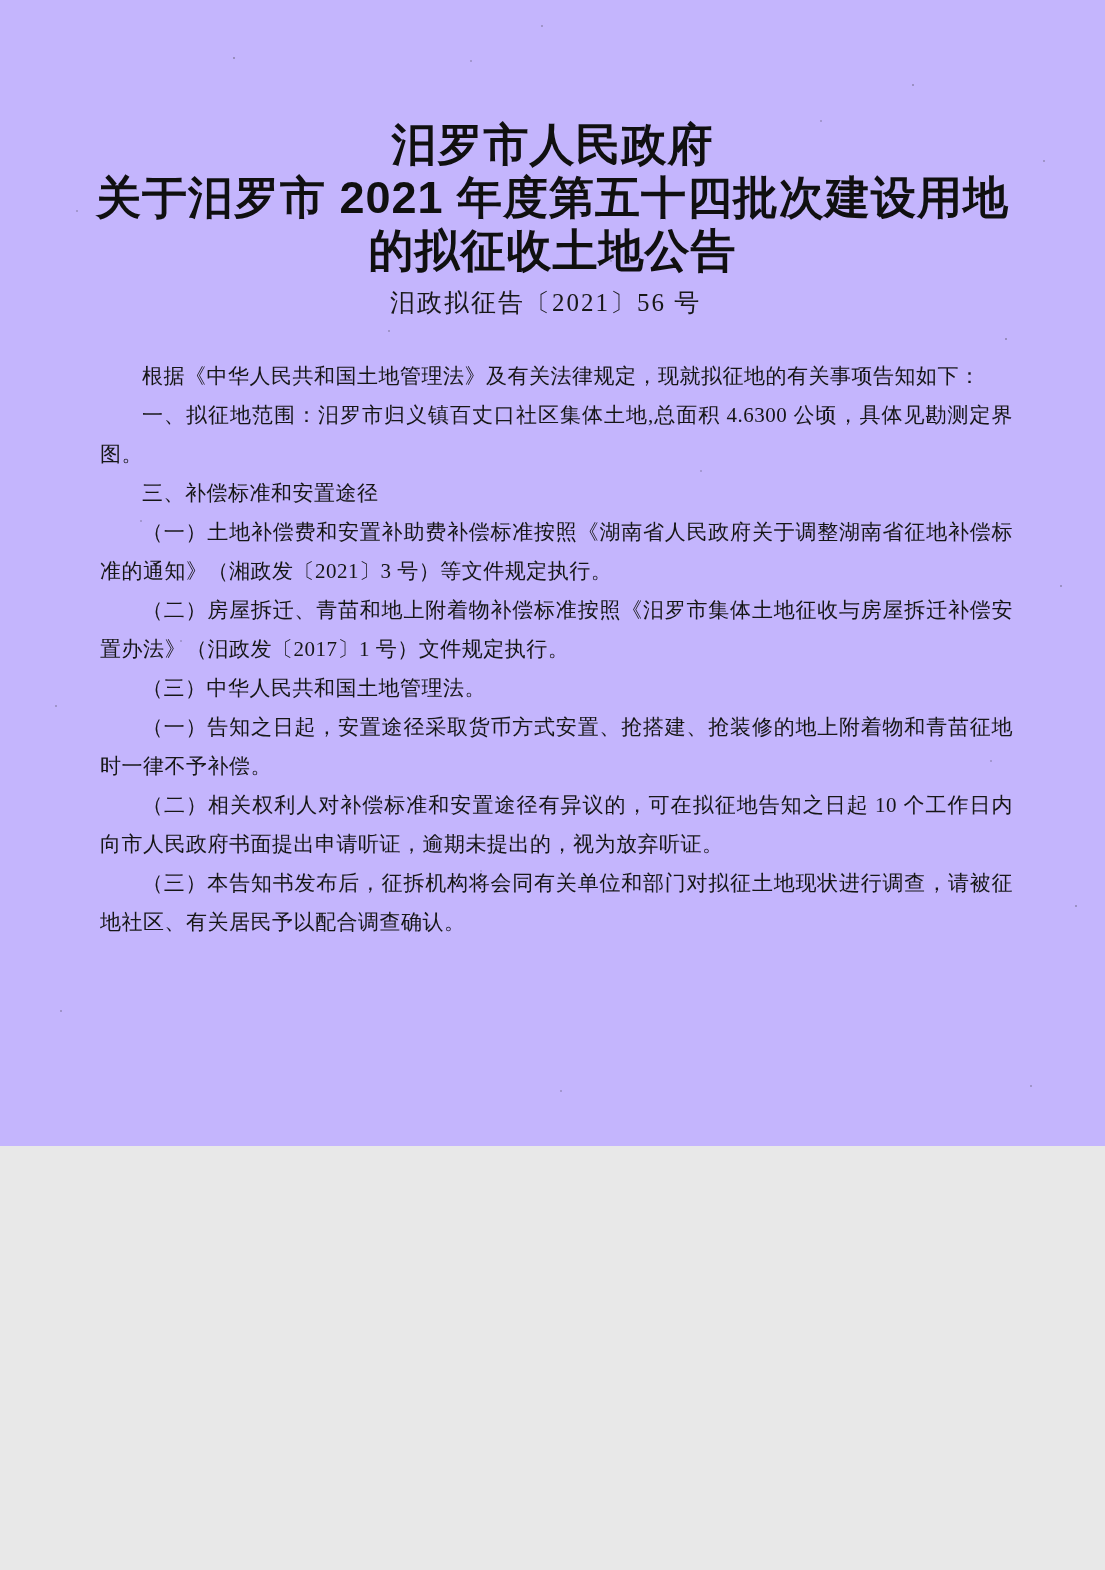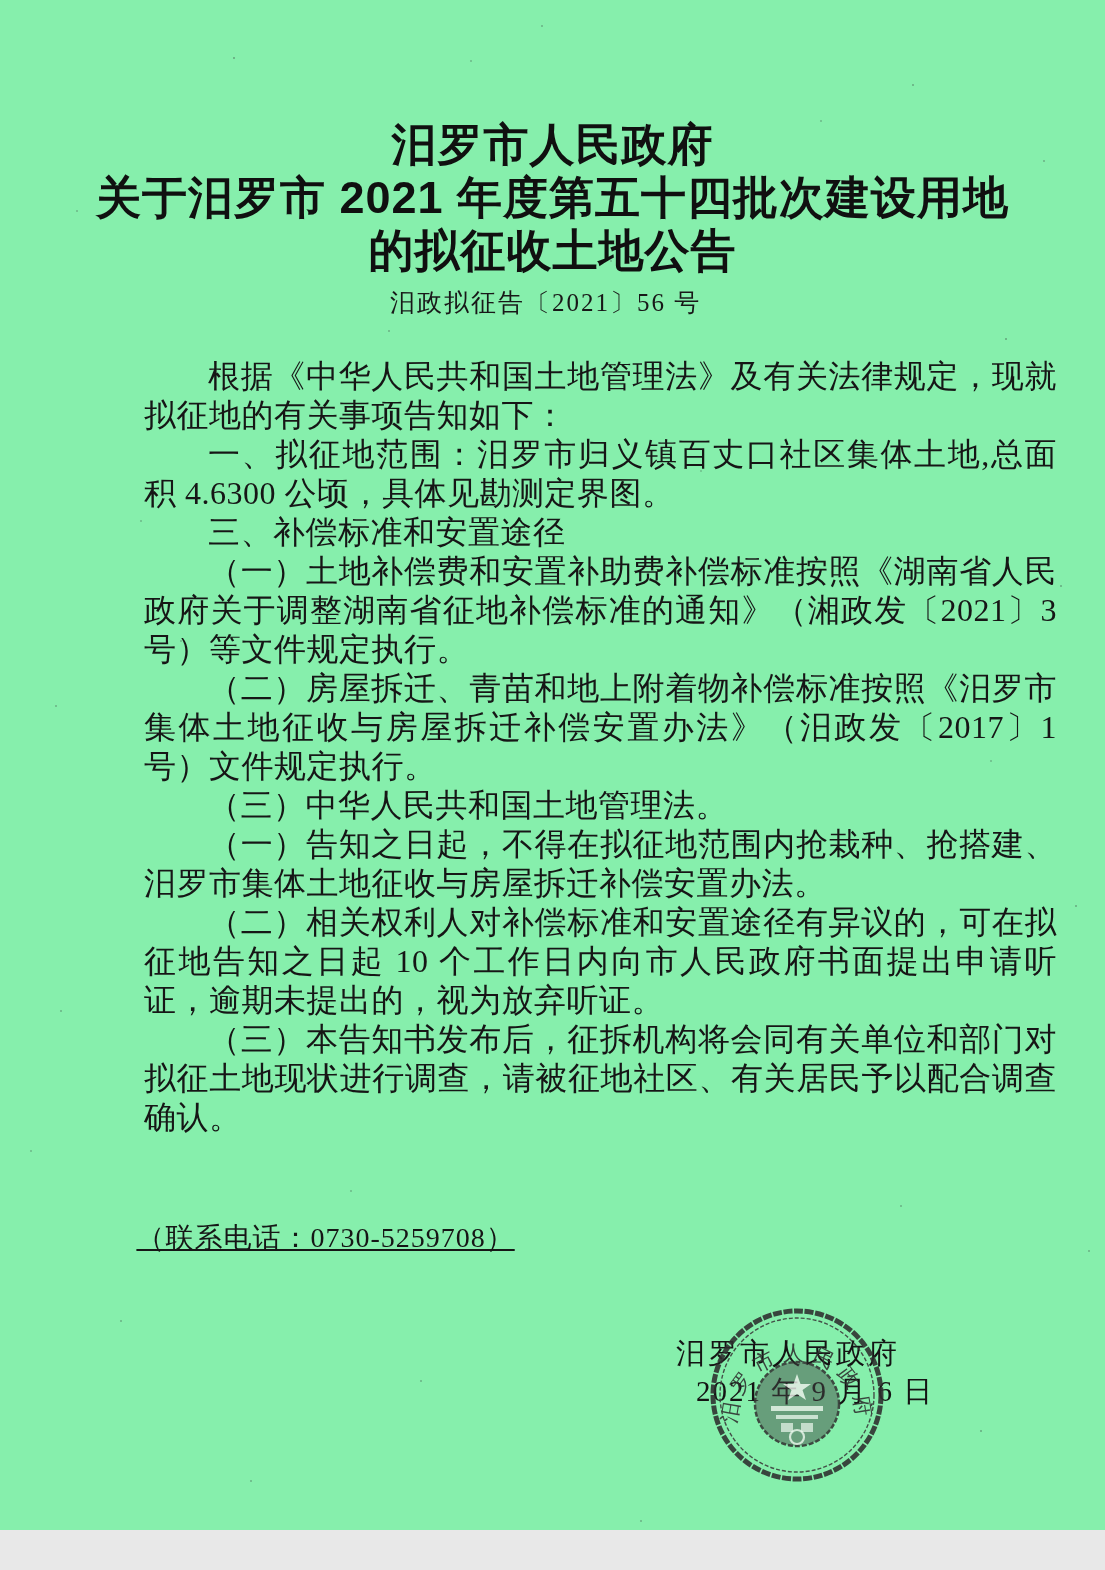--- a/index.html
+++ b/index.html
@@ -1,21 +1,21 @@
 <!DOCTYPE html>
 <html><head>
 <meta charset="utf-8">
 <style>
   html, body { margin: 0; padding: 0; background: #e8e8e8; }
   .page {
     position: relative;
     width: 1105px;
-    height: 1530px;
+    height: 1146px;
     margin: 0 auto;
-    background: #86efac;
+    background: #c4b5fd;
     color: #161616;
     overflow: hidden;
     font-family: "Liberation Serif", serif;
   }
   
   .speckle {
     position: absolute; top: 0; left: 0; width: 2px; height: 2px;
     background: transparent; pointer-events: none;
     box-shadow:
       233px 57px rgba(50,50,50,.30), 541px 25px rgba(50,50,50,.25),
@@ -49,25 +49,24 @@
     position: absolute;
     top: 286px; left: 0; right: 14px;
     text-align: center;
     font-size: 25px;
     letter-spacing: 2px;
     color: #181818;
   }
   .body-text {
     position: absolute;
     top: 357px; left: 100px; width: 913px;
-    font-size: 32px;
+    font-size: 21px;
     line-height: 39px;
     text-align: justify;
     letter-spacing: 0.5px;
-    margin-left: 44px;
   }
   .body-text p { margin: 0; text-indent: 2em; }
   .contact-line {
     position: absolute;
     top: 1219px; left: 100px; width: 913px;
     font-size: 28px;
     letter-spacing: 1px;
     text-indent: 1.3em;
     text-decoration: underline;
   }
@@ -103,21 +102,21 @@
 
   <div class="doc-number">汨政拟征告〔2021〕56 号</div>
 
   <div class="body-text">
       <p>根据《中华人民共和国土地管理法》及有关法律规定，现就拟征地的有关事项告知如下：</p>
       <p>一、拟征地范围：汨罗市归义镇百丈口社区集体土地,总面积 4.6300 公顷，具体见勘测定界图。</p>
       <p>三、补偿标准和安置途径</p>
       <p>（一）土地补偿费和安置补助费补偿标准按照《湖南省人民政府关于调整湖南省征地补偿标准的通知》（湘政发〔2021〕3 号）等文件规定执行。</p>
       <p>（二）房屋拆迁、青苗和地上附着物补偿标准按照《汨罗市集体土地征收与房屋拆迁补偿安置办法》（汨政发〔2017〕1 号）文件规定执行。</p>
       <p>（三）中华人民共和国土地管理法。</p>
-      <p>（一）告知之日起，不得在拟征地范围内抢栽种、抢搭建、汨罗市集体土地征收与房屋拆迁补偿安置办法。</p>
+      <p>（一）告知之日起，安置途径采取货币方式安置、抢搭建、抢装修的地上附着物和青苗征地时一律不予补偿。</p>
       <p>（二）相关权利人对补偿标准和安置途径有异议的，可在拟征地告知之日起 10 个工作日内向市人民政府书面提出申请听证，逾期未提出的，视为放弃听证。</p>
       <p>（三）本告知书发布后，征拆机构将会同有关单位和部门对拟征土地现状进行调查，请被征地社区、有关居民予以配合调查确认。</p>
     </div>
 
   <div class="contact-line">（联系电话：0730-5259708）</div>
 
   <div class="signature">
     <div class="sig-name">汨罗市人民政府</div>
     <div class="sig-date">2021 年 9 月 6 日</div>
   </div>

